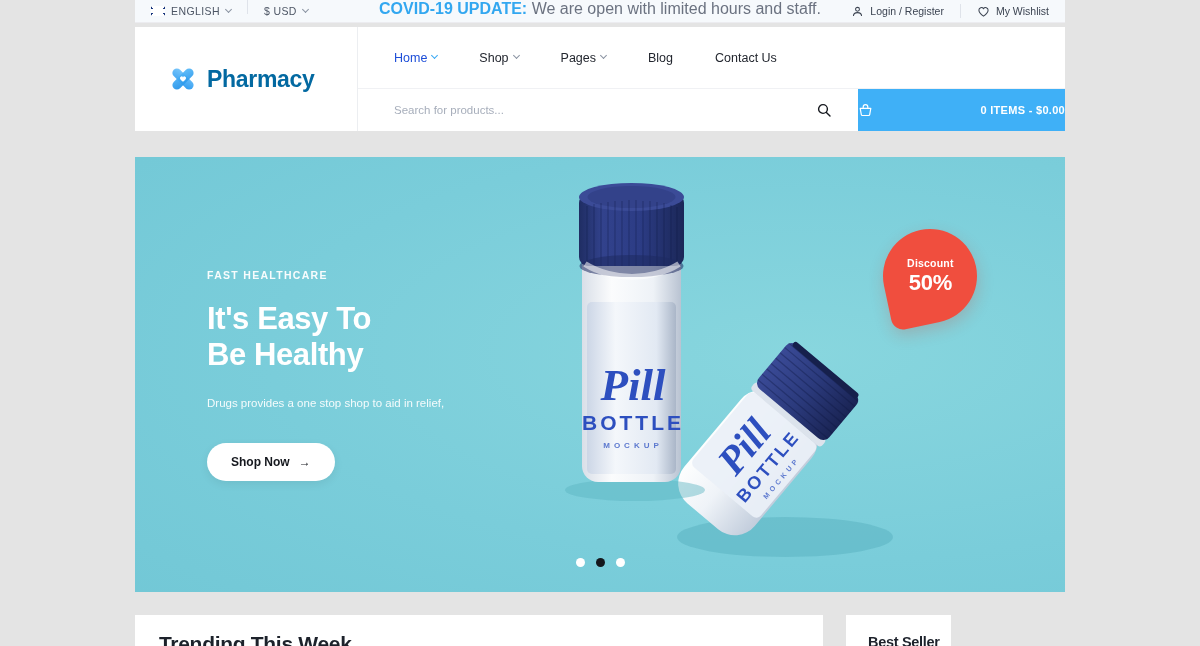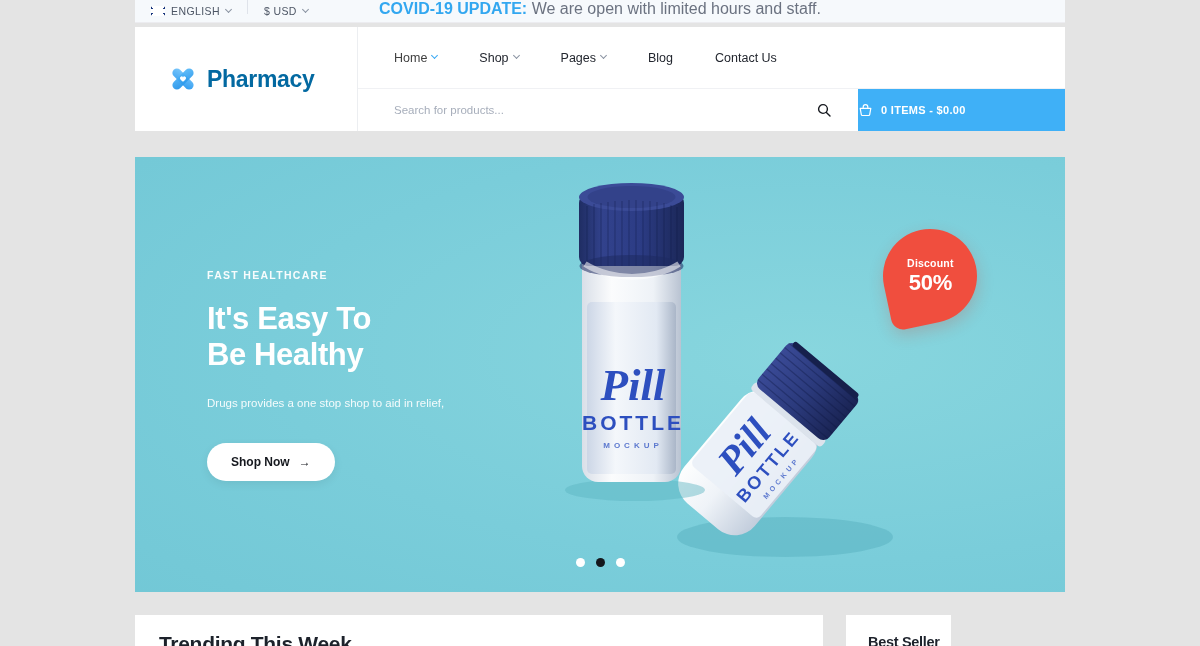--- a/index.html
+++ b/index.html
@@ -60,34 +60,34 @@
   .logo-mark { width:30px; height:30px; margin-right:9px; flex:none; }
   .logo-text { font-size:23px; font-weight:700; color:#0369a1; letter-spacing:-.3px; }
 
   .header-right { flex:1; display:flex; flex-direction:column; }
   .navbar { height:62px; display:flex; align-items:center; padding-left:36px; border-bottom:1px solid #f0f1f4; }
   .nav-item {
     display:flex; align-items:center; gap:5px;
     font-size:12.5px; color:#23272f; font-weight:400;
     margin-right:42px; cursor:pointer;
   }
-  .nav-item.active { color:#404040; }
+  .nav-item.active { color:#1d4ed8; }
   .nav-item.active .chev { border-color:#39a9f4; }
 
   .searchrow { flex:1; display:flex; }
   .search-wrap { flex:1; display:flex; align-items:center; padding:0 22px 0 36px; }
   .search-input {
     flex:1; border:0; outline:0; font-size:11.5px; color:#4a5160;
     font-family:inherit; background:transparent;
   }
   .search-input::placeholder { color:#a7aebb; }
   .search-btn { background:none; border:0; cursor:pointer; padding:0 4px; display:flex; }
   .cart-btn {
     width:207px; background:#3fb0f7; color:#fff; border:0; cursor:pointer;
-    display:flex; align-items:center; justify-content:flex-start; gap:8px;
+    display:flex; align-items:center; justify-content:space-between; gap:8px;
     font-size:11px; font-weight:700; letter-spacing:.3px; font-family:inherit;
   }
 
   
   .hero {
     top:157px; height:435px; overflow:hidden;
     background:radial-gradient(120% 100% at 72% 45%, #88d6de 0%, #7acdda 48%, #6ec5d4 100%);
   }
   .hero-copy { position:absolute; left:72px; top:112px; width:330px; z-index:5; }
   .eyebrow { font-size:10.5px; font-weight:700; letter-spacing:1.3px; color:#fff; opacity:.95; }
@@ -151,20 +151,36 @@
 
     <div class="tb-group">
       <span class="tb-label">$ USD</span>
       <i class="chev"></i>
     </div>
 
     <div class="covid">
       <b>COVID-19 UPDATE:</b><span> We are open with limited hours and staff.</span>
     </div>
 
+    <div class="tb-right">
+      <div class="tb-item">
+        <svg class="ico" viewBox="0 0 24 24" fill="none" stroke="#3c4452" stroke-width="1.9">
+          <circle cx="12" cy="8" r="3.6"></circle>
+            <path d="M4.5 20.5c0-4 3.4-6.4 7.5-6.4s7.5 2.4 7.5 6.4"></path>
+        </svg>
+        <span>Login / Register</span>
+      </div>
+      <div class="tb-divider"></div>
+      <div class="tb-item">
+        <svg class="ico" viewBox="0 0 24 24" fill="none" stroke="#3c4452" stroke-width="1.9">
+          <path d="M12 20.5S3.5 15 3.5 9.2A4.7 4.7 0 0 1 12 6.6a4.7 4.7 0 0 1 8.5 2.6c0 5.8-8.5 11.3-8.5 11.3z"></path>
+        </svg>
+        <span>My Wishlist</span>
+      </div>
+    </div>
   </div>
 
   <div class="container header">
 
     <div class="logo-cell">
       <svg class="logo-mark" viewBox="0 0 40 40">
         <defs>
           <linearGradient id="lg1" x1="0" y1="0" x2="1" y2="1">
             <stop offset="0" stop-color="#7cc8fb"></stop>
               <stop offset="1" stop-color="#2f9bf0"></stop>

